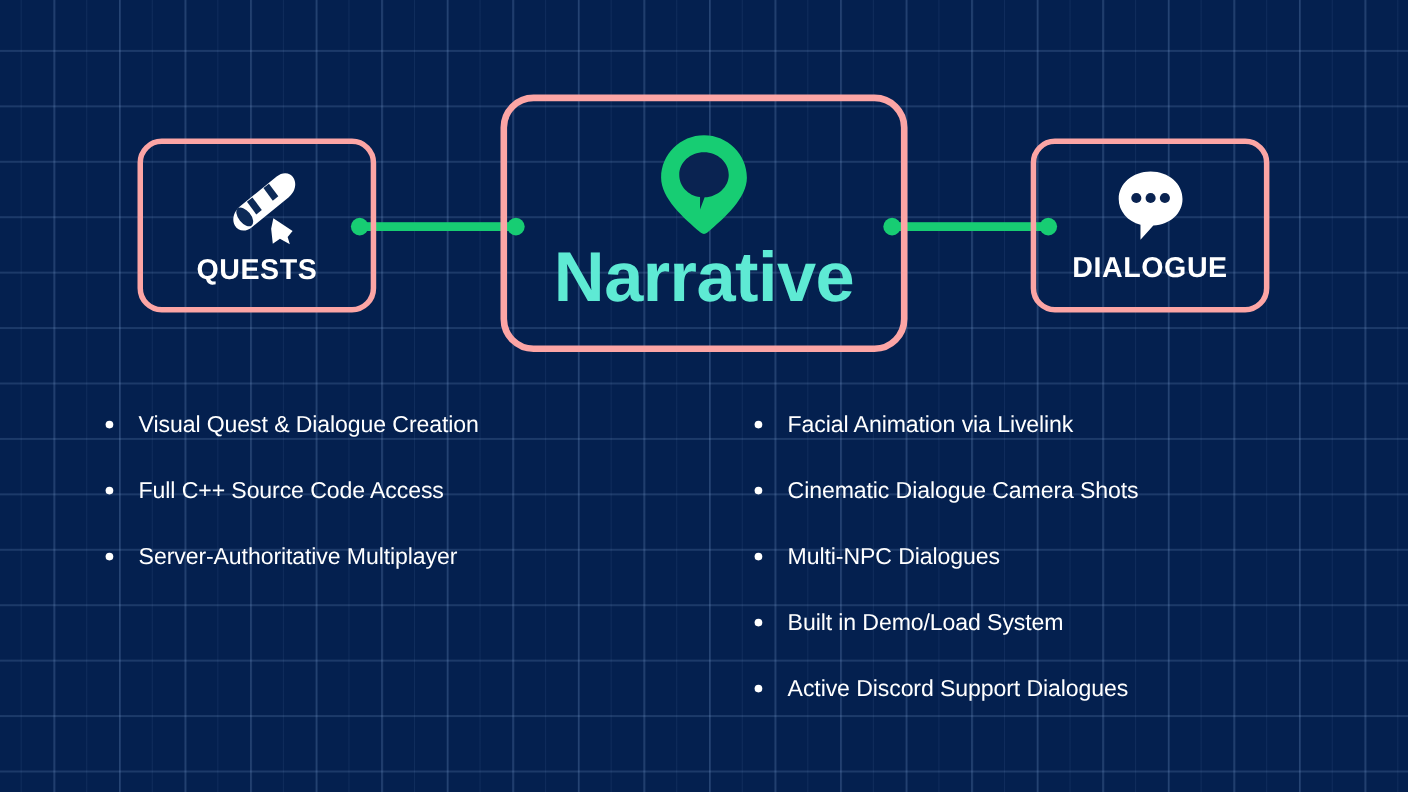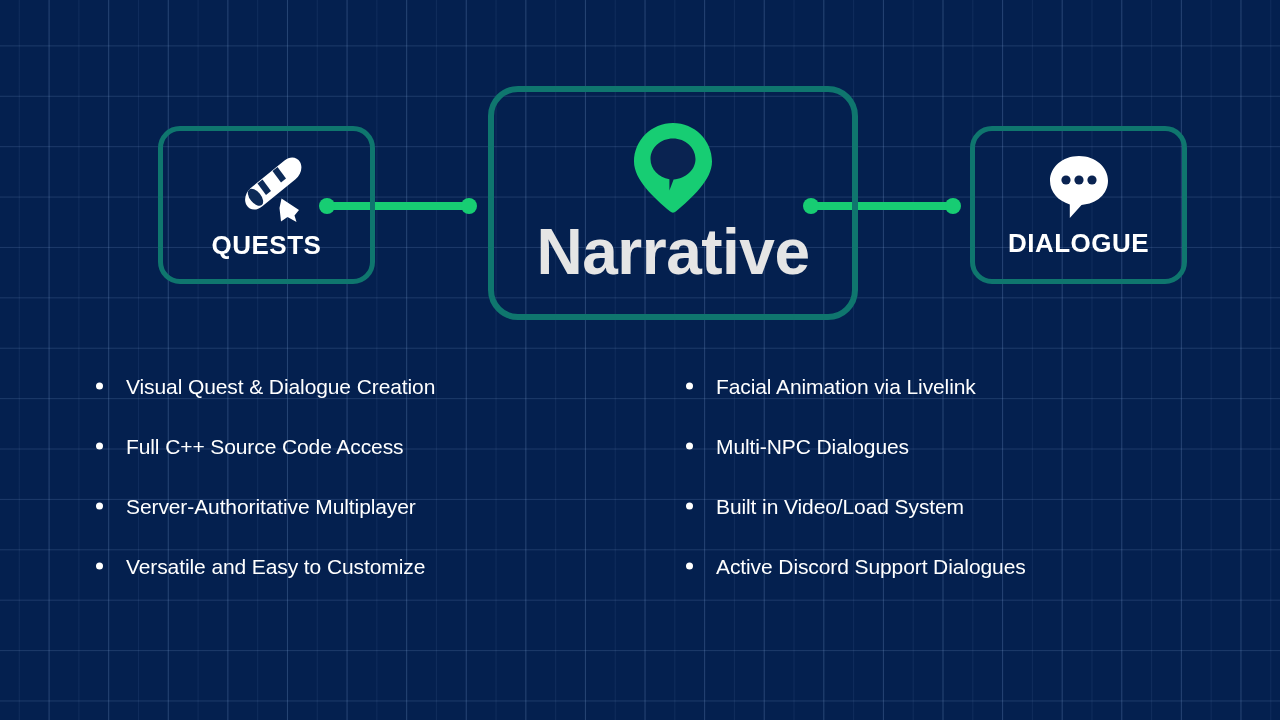--- a/index.html
+++ b/index.html
@@ -48,27 +48,26 @@
     position: absolute;
     left: 0;
     top: 0;
     width: 1280px;
     height: 345px;
   }
 
   .card {
     position: absolute;
     box-sizing: border-box;
-    border: 6px solid #0f766e;
+    border: 6px solid #fca5a5;
     border-radius: 26px;
     display: flex;
     flex-direction: column;
     align-items: center;
     justify-content: center;
-    margin-left: 33px;
   }
 
   .card-side {
     width: 217px;
     height: 158px;
     border-radius: 22px;
     border-width: 5px;
   }
 
   .card-left  { left: 125px;  top: 126px; }
@@ -96,21 +95,21 @@
   .card-label {
     color: #ffffff;
     font-weight: bold;
     font-size: 26px;
     letter-spacing: 0.5px;
     line-height: 1;
     text-align: center;
   }
 
   .card-title {
-    color: #e5e5e5;
+    color: #5eead4;
     font-weight: bold;
     font-size: 64px;
     letter-spacing: -0.5px;
     line-height: 1;
     text-align: center;
   }
 
   
   .connector {
     position: absolute;
@@ -242,40 +241,40 @@
           <span>Visual Quest &amp; Dialogue Creation</span>
         </li>
         <li class="feature-item">
           <span class="bullet"></span>
           <span>Full C++ Source Code Access</span>
         </li>
         <li class="feature-item">
           <span class="bullet"></span>
           <span>Server-Authoritative Multiplayer</span>
         </li>
-        <li class="feature-item">
-          <span class="bullet"></span>
-          <span>Versatile and Easy to Customize</span>
-        </li>
       </ul>
     </div>
 
     <div class="feature-col right">
       <ul class="feature-list">
         <li class="feature-item">
           <span class="bullet"></span>
           <span>Facial Animation via Livelink</span>
         </li>
         <li class="feature-item">
           <span class="bullet"></span>
+          <span>Cinematic Dialogue Camera Shots</span>
+        </li>
+        <li class="feature-item">
+          <span class="bullet"></span>
           <span>Multi-NPC Dialogues</span>
         </li>
         <li class="feature-item">
           <span class="bullet"></span>
-          <span>Built in Video/Load System</span>
+          <span>Built in Demo/Load System</span>
         </li>
         <li class="feature-item">
           <span class="bullet"></span>
           <span>Active Discord Support Dialogues</span>
         </li>
       </ul>
     </div>
 
   </div>
 

